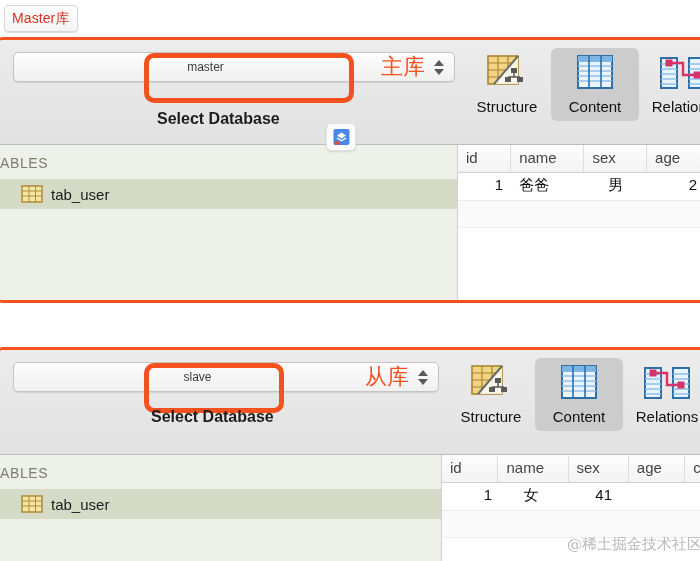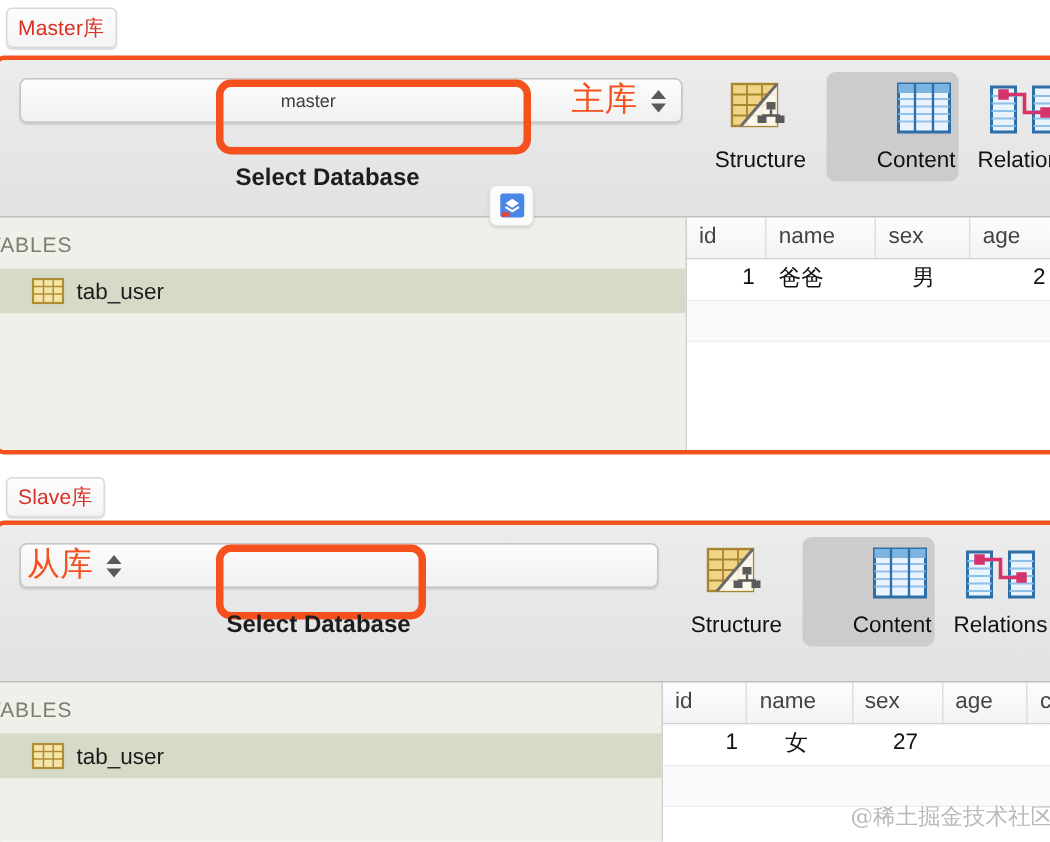--- a/index.html
+++ b/index.html
@@ -113,21 +113,21 @@
   .tb-items { display:flex; align-items:flex-start; gap:0px; padding-top: 8px; }
   .tb-item {
     width: 88px;
     padding: 4px 2px 6px 2px;
     border-radius: 6px;
     display: flex;
     flex-direction: column;
     align-items: center;
     gap: 4px;
   }
-  .tb-item.selected { background: #cccccc; align-items: flex-end; }
+  .tb-item.selected { background: #cccccc; }
   .tb-label { font-size: 15px; color: #111; white-space: nowrap; }
 
   
   .mini-app-icon {
     position: absolute;
     width: 30px; height: 28px;
     background: #fbfbfb;
     border: 1px solid #e2e2e2;
     border-radius: 5px;
     box-shadow: 0 1px 2px rgba(0,0,0,0.12);
@@ -323,29 +323,29 @@
 
   <div class="mini-app-icon" style="left:326px; top:123px;">
     <svg width="19" height="19" viewBox="0 0 19 19">
       <rect x="1.5" y="1" width="16" height="16" rx="2" fill="#4a86e8"></rect>
       <path d="M9.5 4.5 L14 7.5 L9.5 10.5 L5 7.5 Z" fill="#ffffff"></path>
       <path d="M5 10 L9.5 12.8 L14 10" fill="none" stroke="#ffffff" stroke-width="1.4"></path>
       <rect x="2.5" y="13.5" width="5" height="3" fill="#e8453c"></rect>
     </svg>
   </div>
 
-  <div class="anno-badge" style="left:4px; top:318px;">Slave库</div>
 
   <div class="panel" style="left:-4px; top:347px; width:712px; height:218px;">
     <div class="panel-inner">
 
       <div class="toolbar" style="height:105px;">
 
         <div class="db-select-wrap" style="width:440px; padding-left:14px;">
           <div class="db-select">
+            <span class="db-select-value">slave</span>
             <span class="db-select-anno">从库</span>
             <span class="chevron-updown">
               <i class="up"></i>
                 <i class="down"></i>
             </span>
           </div>
         </div>
 
         <div class="tb-items" style="margin-left:8px;">
 
@@ -436,21 +436,21 @@
           <div class="grid-head">
             <div style="width:58px;">id</div>
             <div style="width:72px;">name</div>
             <div style="width:62px;">sex</div>
             <div style="width:58px;">age</div>
             <div style="width:20px;">c</div>
           </div>
           <div class="grid-row">
             <div class="cell-num" style="width:58px;">1</div>
             <div class="cell-ctr" style="width:62px;">女</div>
-            <div class="cell-num" style="width:58px;">27</div>
+            <div class="cell-num" style="width:58px;">41</div>
             <div style="width:20px;"></div>
           </div>
           <div class="grid-blank" style="height:27px;"></div>
           <div class="grid-fill"></div>
         </div>
       </div>
 
     </div>
 
     <div class="ring" style="left:145px; top:13px; width:140px; height:50px;"></div>

